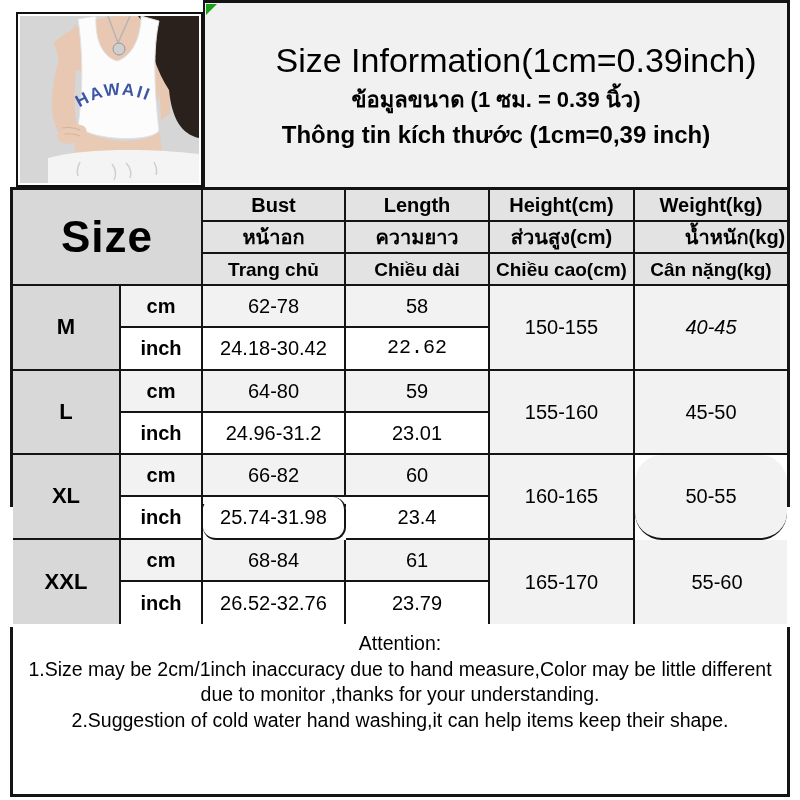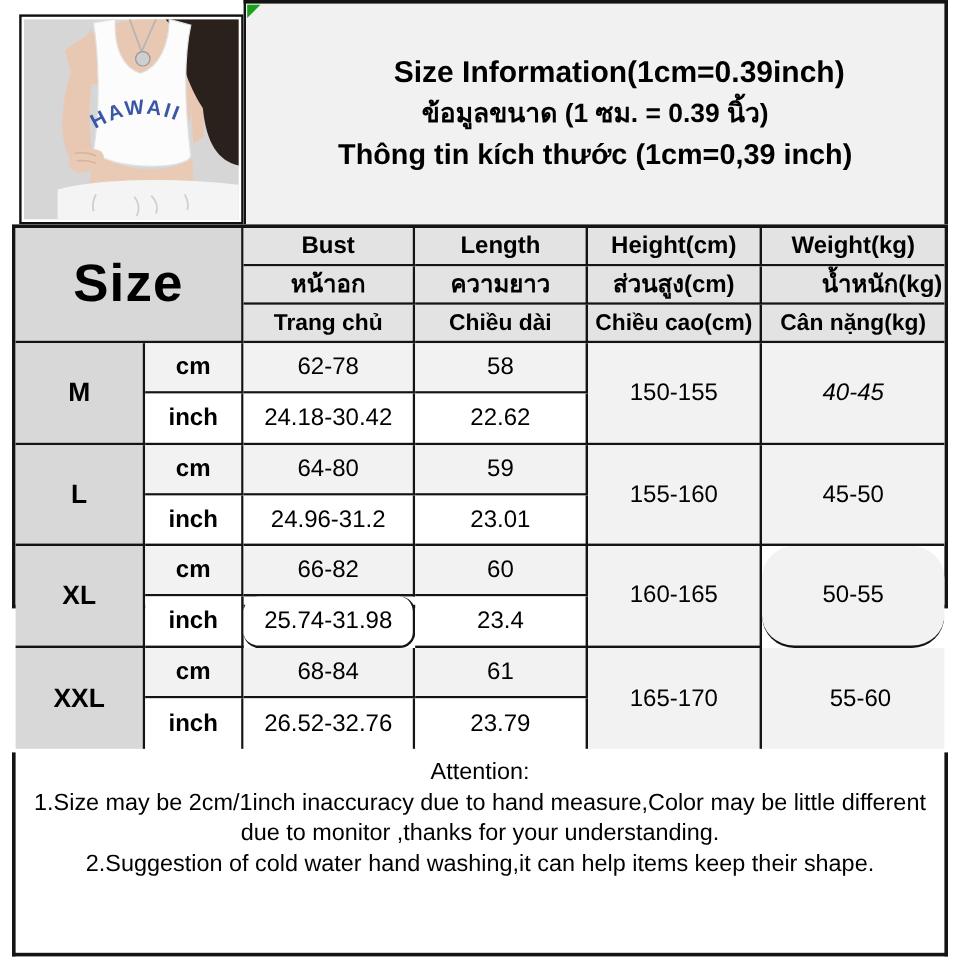--- a/index.html
+++ b/index.html
@@ -15,21 +15,21 @@
   }
   .photo-frame svg{display:block;}
   .title-cell{
     position:absolute;left:203px;top:0;width:587px;height:187px;
     box-sizing:border-box;background:#f1f1f1;
     border-top:3px solid #141414;border-right:3px solid #141414;
     border-left:2px solid #141414;
     display:flex;flex-direction:column;align-items:center;justify-content:center;
     gap:9px;text-align:center;
   }
-  .title-en{font-size:25px;font-weight:bold;line-height:1.1;margin-left:40px;}
+  .title-en{font-size:34px;font-weight:normal;line-height:1.1;margin-left:40px;}
   .title-th{font-size:22px;font-weight:bold;line-height:1.1;}
   .title-vi{font-size:24px;font-weight:bold;line-height:1.1;}
   .corner-marker{
     position:absolute;left:206px;top:4px;width:0;height:0;
     border-top:11px solid #1ca01c;border-right:11px solid transparent;
   }
   
   .size-table{
     position:absolute;left:10px;top:187px;width:780px;height:320px;
     box-sizing:border-box;border:3px solid #141414;background:#fff;
@@ -126,21 +126,21 @@
   <div class="cell h hdr-vi nr" style="grid-row:3;grid-column:6;">Cân nặng(kg)</div>
 
   <div class="cell g lbl" style="grid-row:4/6;grid-column:1;">M</div>
   <div class="cell lt unit" style="grid-row:4;grid-column:2;">cm</div>
   <div class="cell lt" style="grid-row:4;grid-column:3;">62-78</div>
   <div class="cell lt" style="grid-row:4;grid-column:4;">58</div>
   <div class="cell lt" style="grid-row:4/6;grid-column:5;">150-155</div>
   <div class="cell lt nr" style="grid-row:4/6;grid-column:6;font-style:italic;">40-45</div>
   <div class="cell w unit" style="grid-row:5;grid-column:2;">inch</div>
   <div class="cell w" style="grid-row:5;grid-column:3;">24.18-30.42</div>
-  <div class="cell w" style="grid-row:5;grid-column:4;">22.62</div>
+  <div class="cell w" style="grid-row:5;grid-column:4;font-family:Liberation Mono, monospace;">22.62</div>
 
   <div class="cell g lbl" style="grid-row:6/8;grid-column:1;">L</div>
   <div class="cell lt unit" style="grid-row:6;grid-column:2;">cm</div>
   <div class="cell lt" style="grid-row:6;grid-column:3;">64-80</div>
   <div class="cell lt" style="grid-row:6;grid-column:4;">59</div>
   <div class="cell lt" style="grid-row:6/8;grid-column:5;">155-160</div>
   <div class="cell lt nr" style="grid-row:6/8;grid-column:6;">45-50</div>
   <div class="cell w unit" style="grid-row:7;grid-column:2;">inch</div>
   <div class="cell w" style="grid-row:7;grid-column:3;">24.96-31.2</div>
   <div class="cell w" style="grid-row:7;grid-column:4;">23.01</div>

